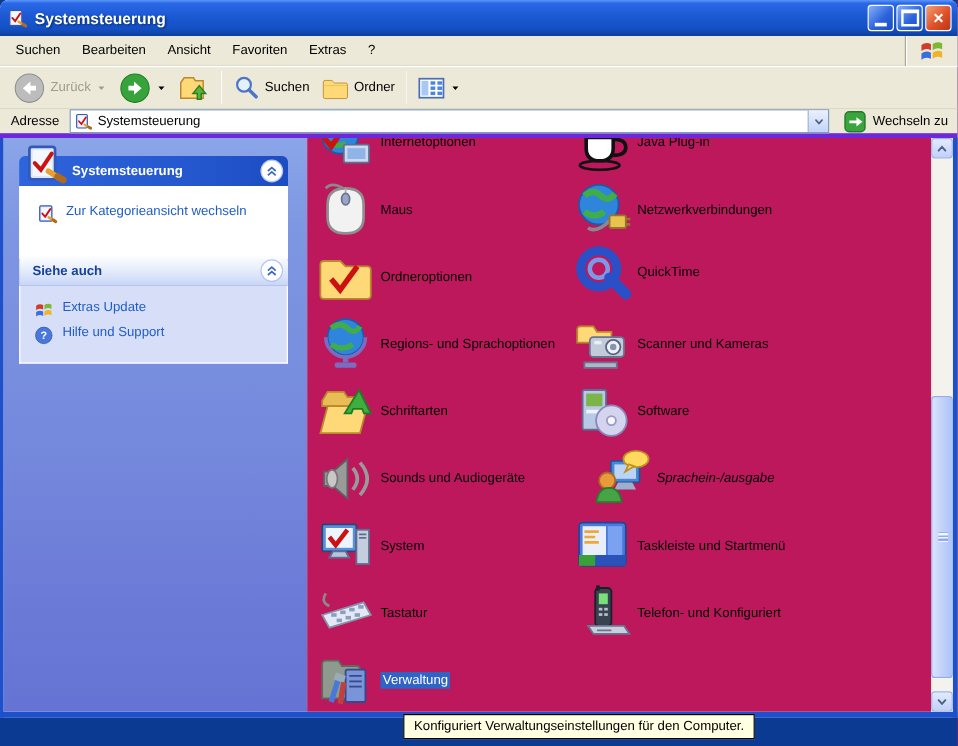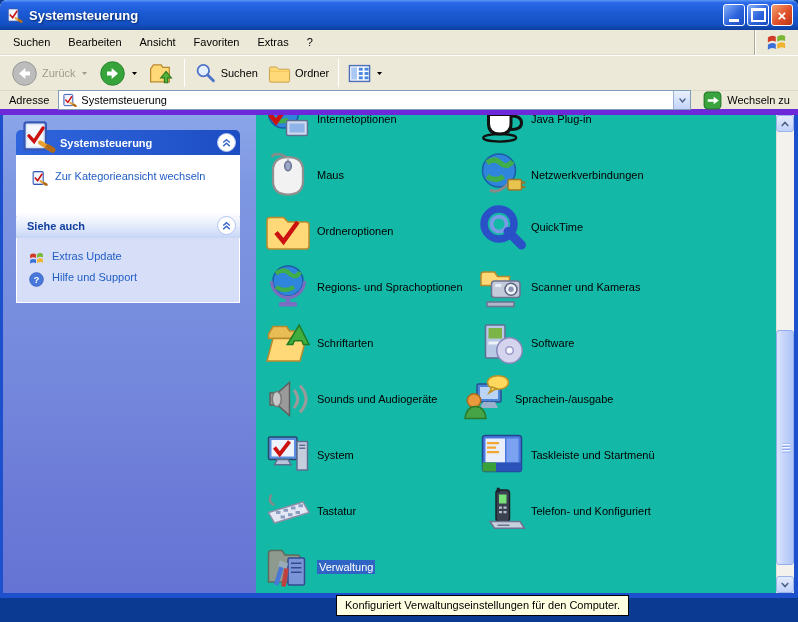--- a/index.html
+++ b/index.html
@@ -31,21 +31,21 @@
   
   .toolbar{position:absolute;top:55px;left:0;width:798px;height:36px;background:var(--chrome);border-top:1px solid #fff;border-bottom:1px solid #ded9c6;display:flex;align-items:center;padding-left:6px}
   .tb{display:flex;align-items:center;gap:4px;padding:0 5px;height:32px}
   .tb .txt{color:#000}
   .tb.disabled .txt{color:#9e9c8e}
   .caret{color:#000;display:inline-block;width:9px;height:9px}
   .tb.disabled .caret{color:#9e9c8e}
   .sep{width:1px;height:28px;background:#c9c5b2;border-right:1px solid #fff;margin:0 4px}
 
   
-  .addressbar{position:absolute;top:91px;left:0;width:798px;height:24px;background:var(--chrome);display:flex;align-items:center;border-bottom:6px solid #6d28d9}
+  .addressbar{position:absolute;top:91px;left:0;width:798px;height:24px;background:var(--chrome);display:flex;align-items:center;border-bottom:4px solid #6d28d9}
   .addr-label{padding:0 9px;color:#000}
   .addr-field{position:relative;flex:1;height:20px;background:#fff;border:1px solid #7f9db9;display:flex;align-items:center;padding-left:3px;margin-right:4px}
   .addr-text{margin-left:4px;color:#000}
   .addr-drop{position:absolute;right:0;top:0;width:17px;height:18px;background:linear-gradient(180deg,#eaf0fd 0%,#c3d4f9 100%);border-left:1px solid #9ab0d8;display:flex;align-items:center;justify-content:center;color:#4d6185}
   .go-btn{display:flex;align-items:center;gap:5px;padding:0 8px;height:28px;color:#000}
 
   
   .bodyarea{position:absolute;top:115px;left:0;width:798px;height:483px;
     border-left:3px solid #1d50cc;border-right:4px solid #1d50cc;border-bottom:5px solid #1d50cc;
     display:flex;box-shadow:inset 0 -1px 0 #fff}
@@ -58,21 +58,21 @@
   .p-body{border:1px solid #fff;border-top:none}
   .p-link{display:flex;align-items:flex-start;gap:7px;color:var(--link);margin:4px 0;cursor:default}
   .panel1{top:15px}
   .panel1 .p-header{background:linear-gradient(90deg,#2e64dc 0%,#2558cf 60%,#1c4cc2 100%);color:#fff;padding-left:44px}
   .panel1 .p-icon{position:absolute;left:4px;top:-11px}
   .panel1 .p-body{background:#fff;padding:11px 4px 24px 14px}
   .panel2{top:98px}
   .panel2 .p-header{background:linear-gradient(180deg,#fdfeff 0%,#e2eafb 55%,#c7d5f6 100%);color:#13409e;padding-left:11px}
   .panel2 .p-body{background:#d6dff7;padding:8px 4px 10px 11px}
 
-  .main{width:520px;height:100%;background:#14b8a6;position:relative;overflow:hidden}
+  .main{width:520px;height:100%;background:#be185d;position:relative;overflow:hidden}
   .row{position:absolute;height:56px;width:252px}
   .row .ic48{position:absolute;left:0;top:4px}
   .row .lbl{position:absolute;left:53px;top:50%;transform:translateY(-50%);color:#000;white-space:nowrap}
   .lbl.sel{background:var(--sel);color:#fff;padding:1px 2px}
 
   .scroll{width:18px;height:100%;background:#f3f2ec;position:relative;box-shadow:inset 1px 0 0 #e2e0d6}
   .sbtn{position:absolute;left:0;width:18px;height:17px;background:linear-gradient(180deg,#e3ebfd 0%,#c0d1f9 100%);border:1px solid #9cb4ec;border-radius:3px;display:flex;align-items:center;justify-content:center;color:#4d6185}
   .sbtn.up{top:0}.sbtn.down{bottom:0}
   .thumb{position:absolute;left:0;top:215px;width:18px;height:235px;background:linear-gradient(90deg,#dbe4fd 0%,#c4d3fa 45%,#aec4f8 100%);border:1px solid #93acf0;border-radius:3px}
   .thumb .grip{position:absolute;left:5px;top:50%;width:8px;height:9px;transform:translateY(-50%);
@@ -470,21 +470,21 @@
             <svg viewBox="0 0 32 32">
               <rect x="5" y="4" width="13" height="22" rx="1" fill="#b9c8e4" stroke="#5c6f92"></rect>
               <rect x="7" y="6" width="9" height="7" fill="#7cb448"></rect>
               <rect x="7" y="15" width="9" height="2" fill="#eef2fa"></rect>
               <circle cx="21" cy="21" r="8.5" fill="#d4d4ee" stroke="#8888bb"></circle>
               <circle cx="21" cy="21" r="2.5" fill="#f6f6ff" stroke="#9a9ac8"></circle>
             </svg>
           </span>
           <span class="lbl">Software</span>
         </div>
-        <div class="row" style="left: 206px; top: 256px;">
+        <div class="row" style="left: 238px; top: 256px; font-style: italic;">
           <span class="ic ic48" style="width: 48px; height: 48px;">
             <svg viewBox="0 0 32 32">
               <rect x="10" y="6" width="16" height="12" rx="1" fill="#4a86d8" stroke="#2a4f90"></rect>
               <rect x="12" y="8" width="12" height="8" fill="#bcd4f4"></rect>
               <path d="M14 18h8l2 4H12z" fill="#9ab0cc"></path>
               <ellipse cx="24" cy="5" rx="7" ry="4.5" fill="#ffd95e" stroke="#bd9227"></ellipse>
               <path d="M20 8l-2 4 5-3z" fill="#ffd95e" stroke="#bd9227"></path>
               <circle cx="8" cy="17" r="4.5" fill="#e89a3c" stroke="#a86a1c"></circle>
               <path d="M2 29q1-8 7-8t7 8z" fill="#46a446" stroke="#2a7a2a"></path>
             </svg>

